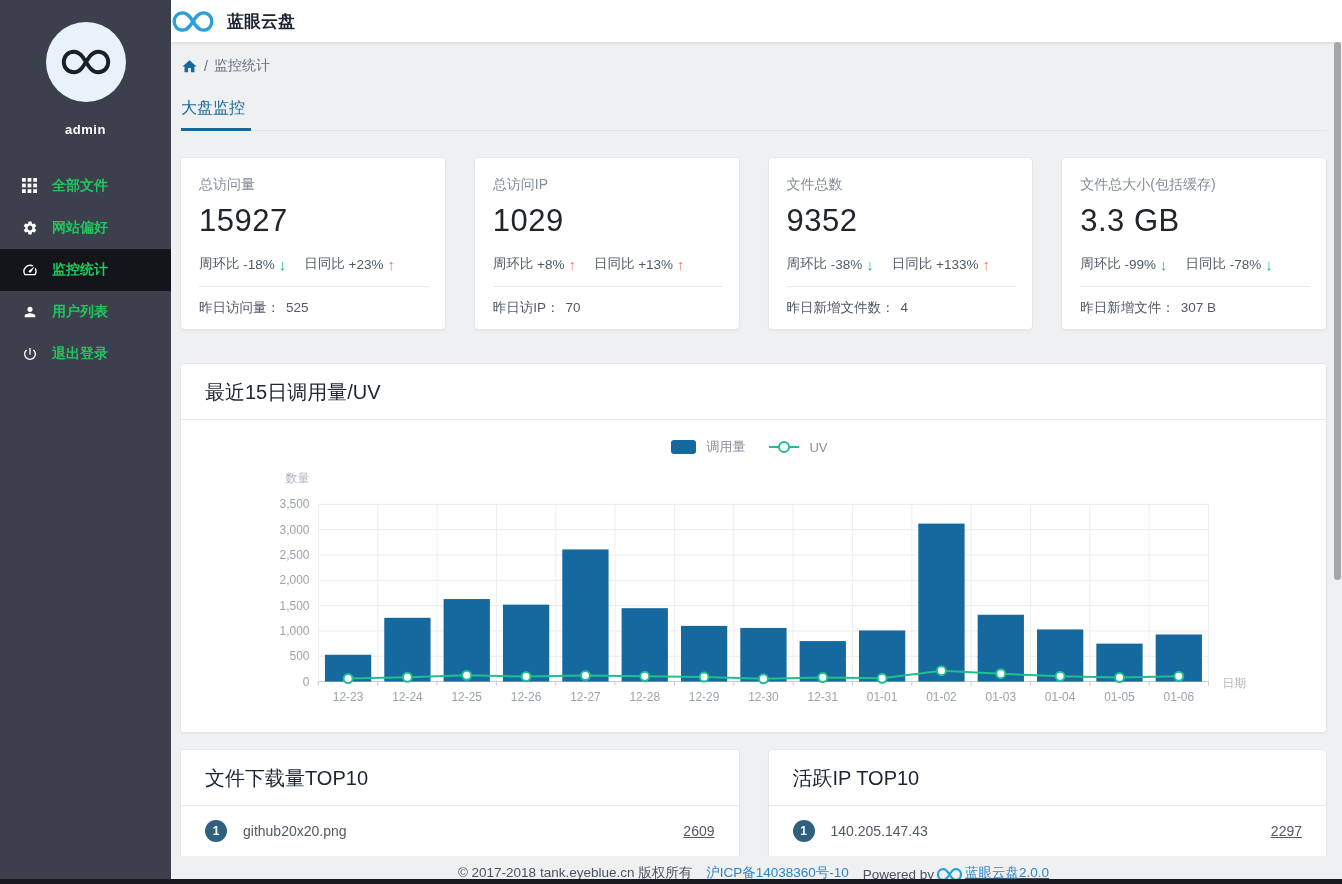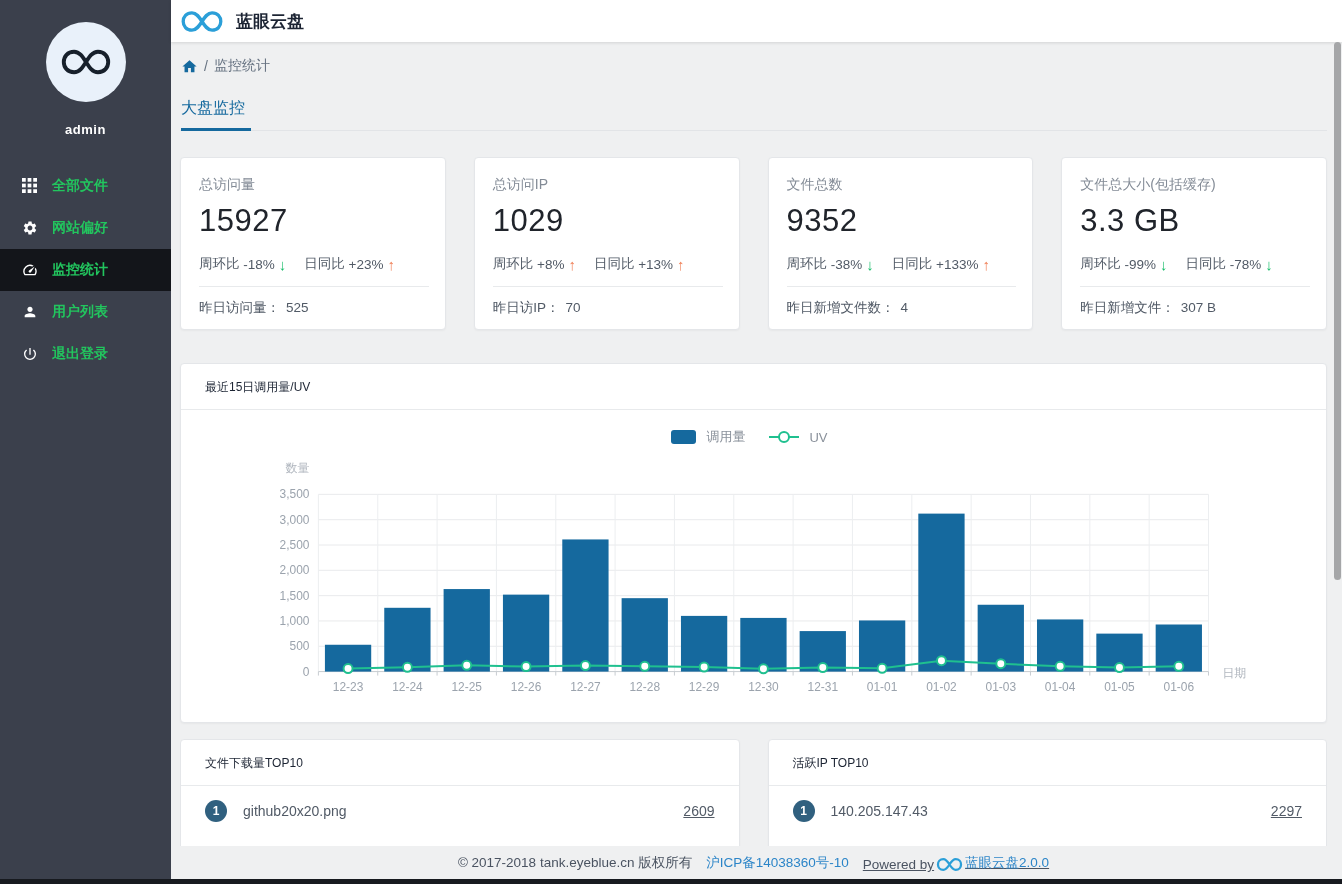--- a/index.html
+++ b/index.html
@@ -16,21 +16,21 @@
             display:flex; align-items:center; justify-content:center; }
   .username { text-align:center; font-size:13px; font-weight:bold; margin-top:20px; letter-spacing:.5px; }
   .menu { margin-top:28px; }
   .menu-item { display:flex; align-items:center; height:42px; padding-left:22px; cursor:pointer;
                font-size:14px; font-weight:bold; color:#22c55e; }
   .menu-item .mi-icon { width:16px; height:16px; margin-right:14px; display:inline-flex; }
   .menu-item.active { background:#13151a; }
 
   
   .main { flex:1; display:flex; flex-direction:column; height:884px; }
-  .topbar { height:42px; background:#fff; display:flex; align-items:center; padding-left:9px;
+  .topbar { height:42px; background:#fff; display:flex; align-items:center; 
             box-shadow:0 1px 3px rgba(0,0,0,.12); position:relative; z-index:3; }
   .topbar .logo-icon { margin-right:12px; display:inline-flex; }
   .app-title { font-size:17px; font-weight:bold; color:#1c2433; }
 
   .content { flex:1; padding:0 15px 0 9px; overflow:hidden; }
 
   .breadcrumb { margin:15px 0 0 1px; display:flex; align-items:center; font-size:14px; color:#657180; }
   .breadcrumb .home { display:inline-flex; margin-right:6px; }
   .breadcrumb .sep { margin-right:6px; color:#657180; }
 
@@ -48,21 +48,21 @@
   .trend-row .pair { display:flex; align-items:center; margin-right:18px; }
   .trend-arrow { font-weight:bold; font-size:15px; margin-left:4px; }
   .trend-arrow.up { color:#f0825a; }
   .trend-arrow.down { color:#19be6b; }
   .stat-divider { border:none; border-top:1px solid #e8eaec; margin:13px -2px 0 0; }
   .stat-bottom { font-size:13.5px; color:#515a66; margin-top:12px; }
   .stat-bottom .v { margin-left:6px; }
 
   
   .chart-card { margin-top:33px; }
-  .card-header { padding:15px 24px 13px 24px; border-bottom:1px solid #e8eaec; font-size:12px; color:#1c2433; }
+  .card-header { padding:15px 24px 13px 24px; border-bottom:1px solid #e8eaec; font-size:20px; color:#1c2433; }
   .chart-body { padding:16px 8px 14px 0; }
   .legend { display:flex; justify-content:center; align-items:center; gap:10px; height:22px; margin-bottom:6px;
             font-size:13px; color:#8a919b; }
   .legend-swatch { width:25px; height:14px; border-radius:3px; background:#15699e; display:inline-block; }
   .legend-line { display:inline-flex; margin-left:14px; }
   svg text.tick { font-size:12px; fill:#9ba3ad; }
   svg text.axis-title { font-size:12px; fill:#b1b7bf; }
 
   
   .bottom-row { display:flex; gap:28px; margin-top:16px; height:107px; overflow:hidden; }

